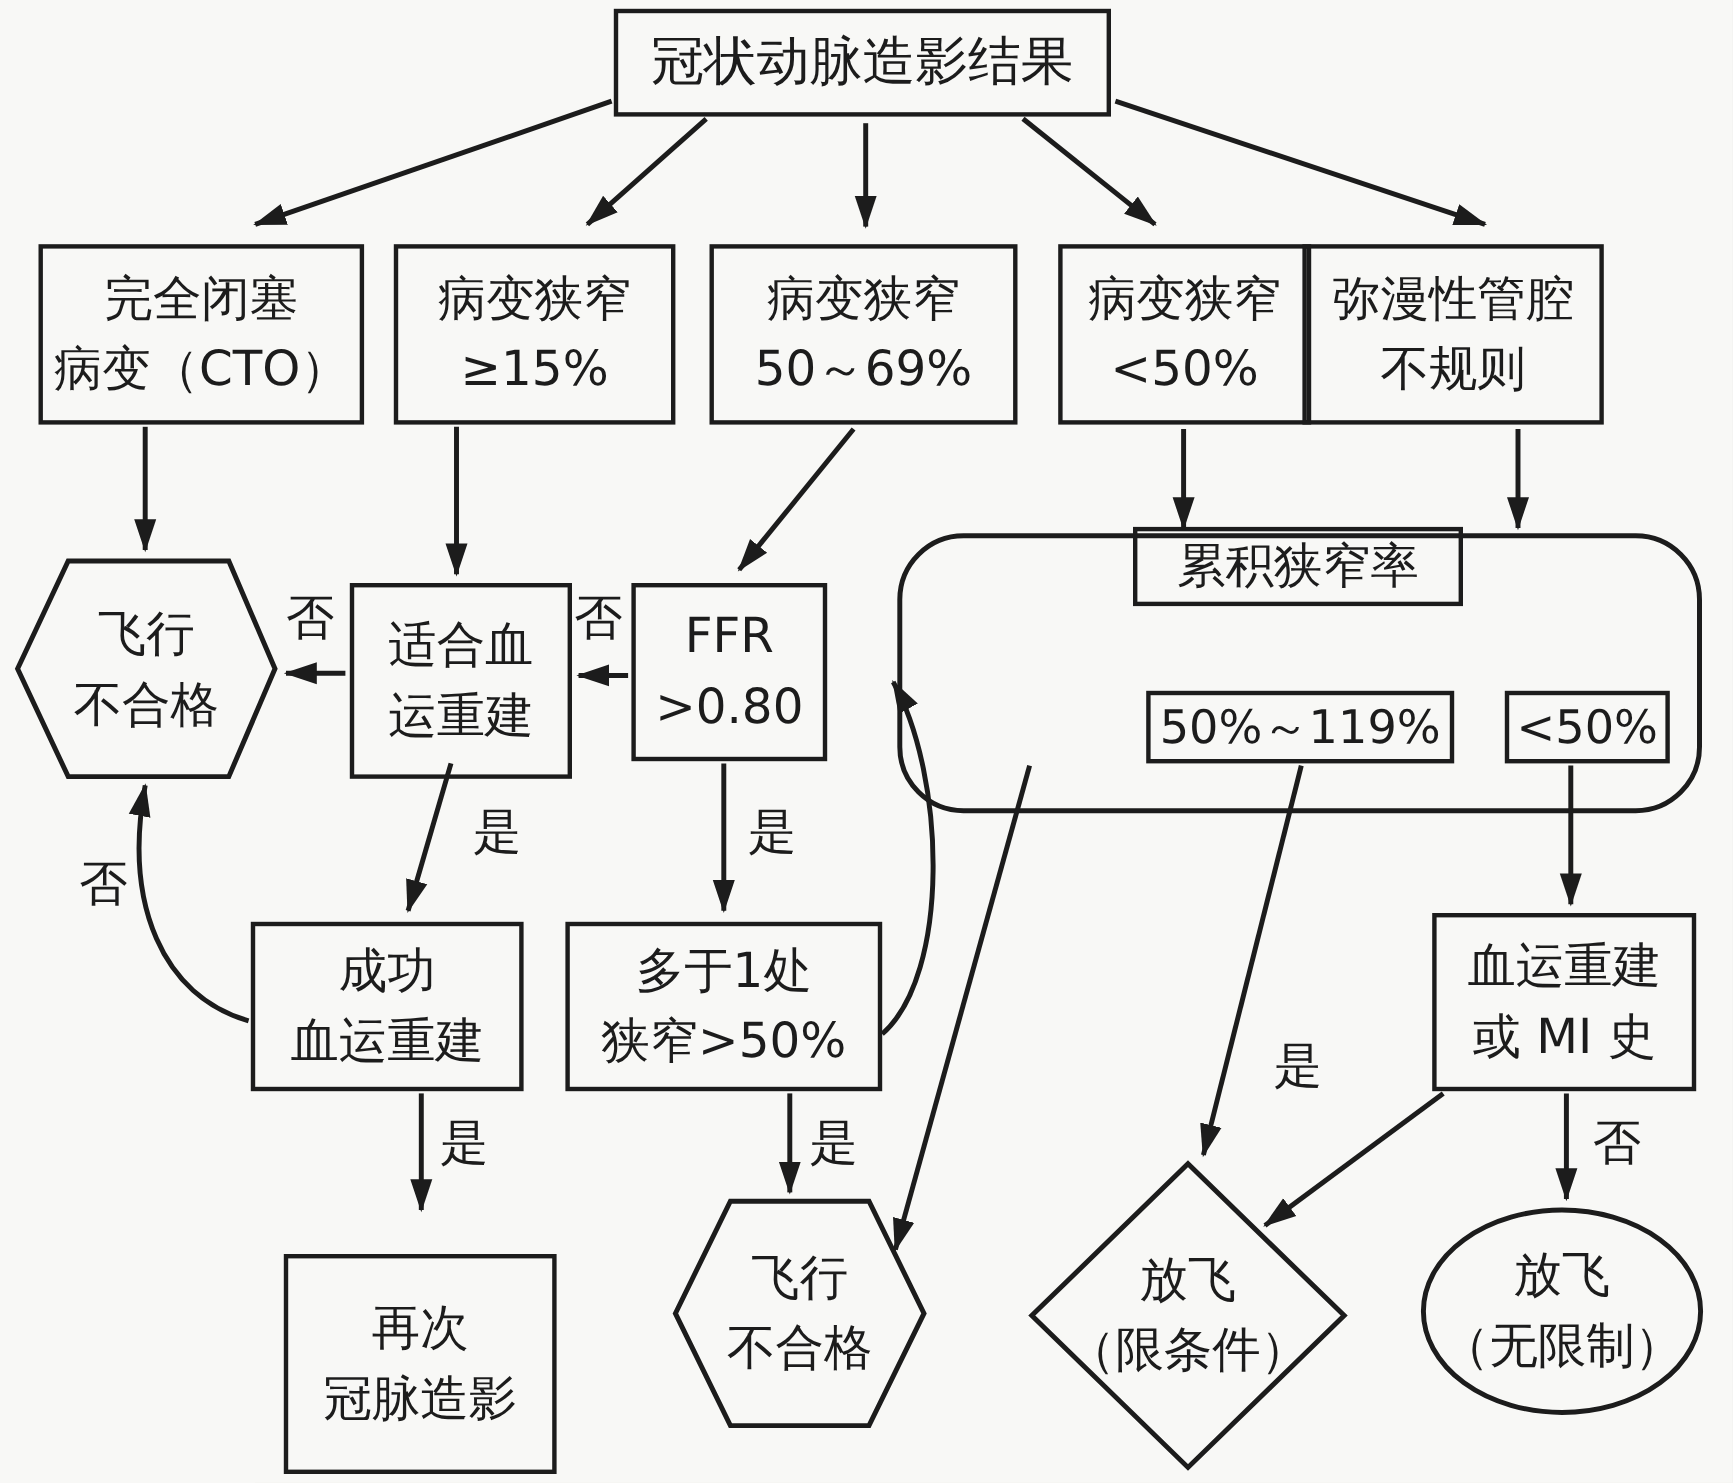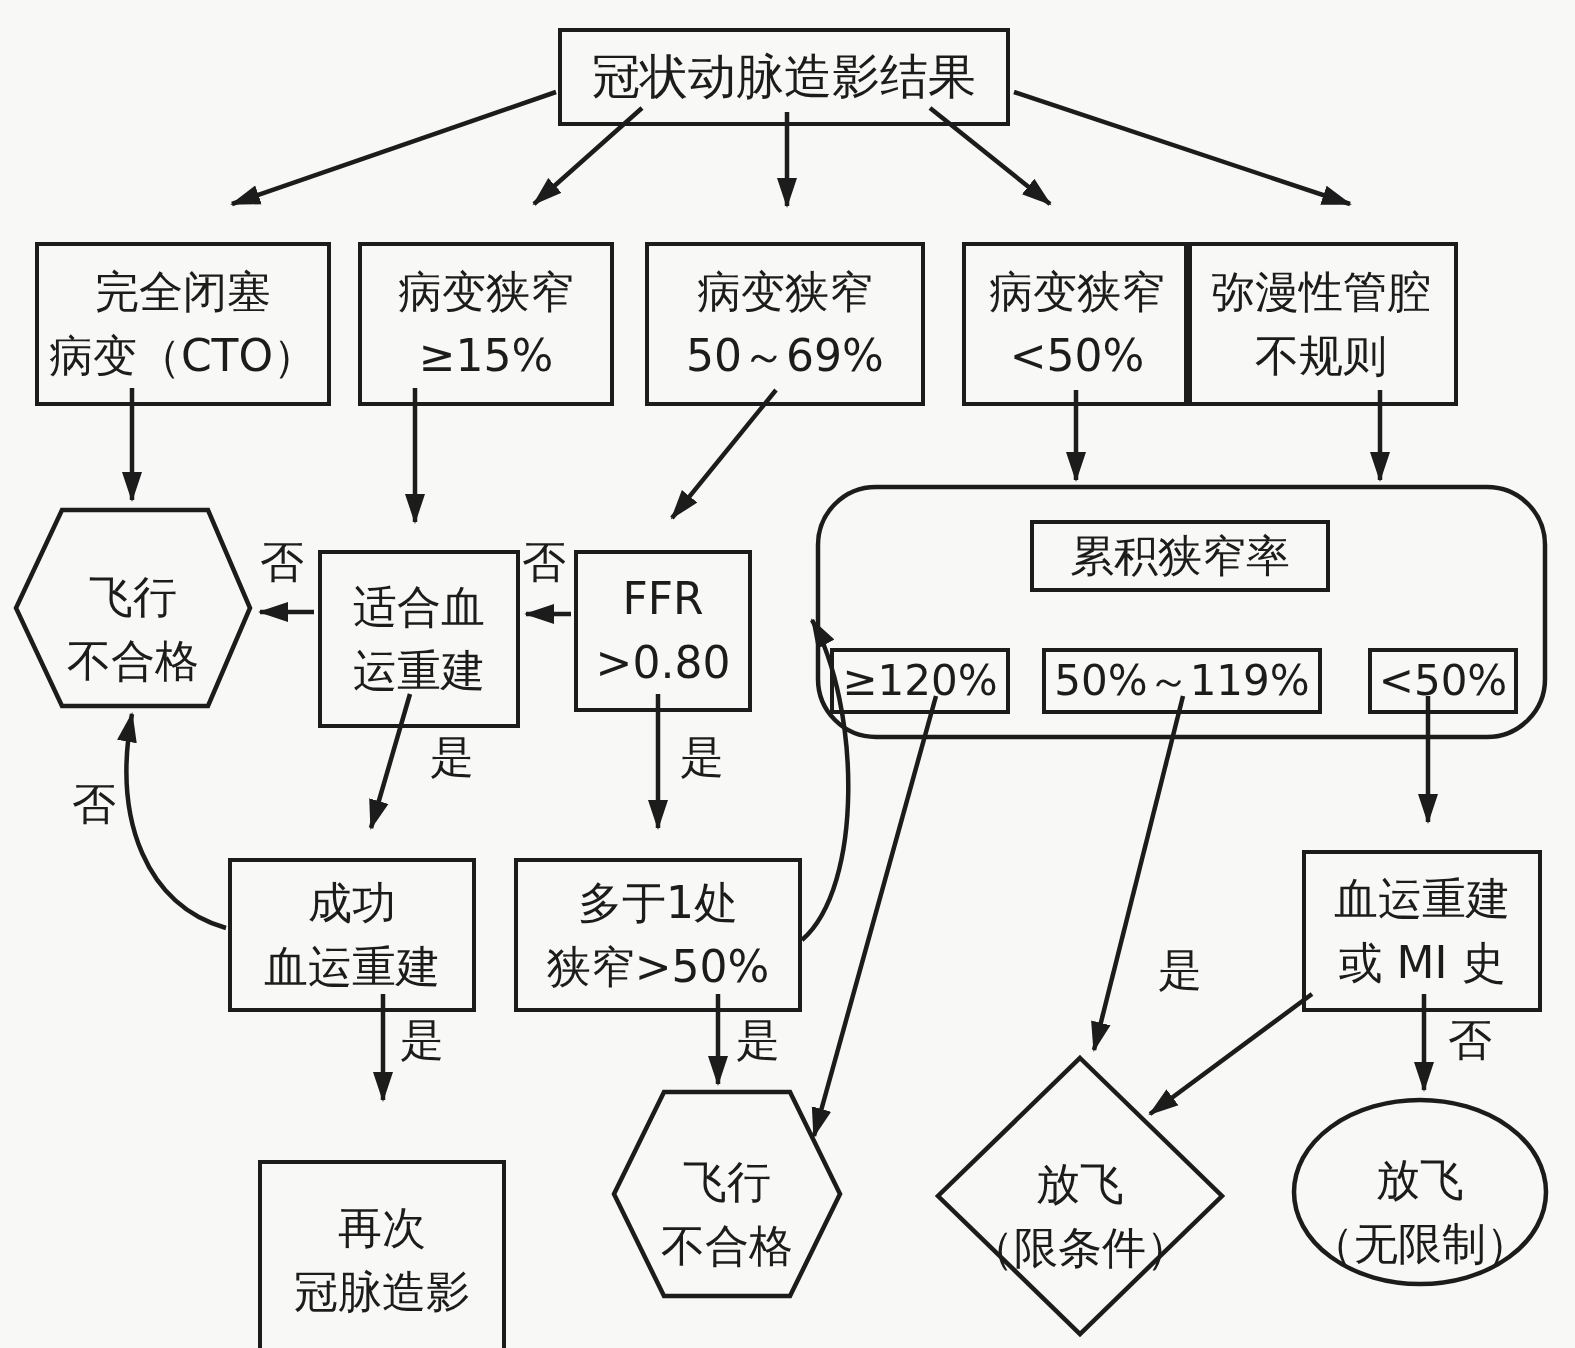--- a/index.html
+++ b/index.html
@@ -29,21 +29,20 @@
   .node {
     position: absolute;
     display: flex;
     flex-direction: column;
     justify-content: center;
     text-align: center;
     font-size: 44px;
     line-height: 1.45;
     z-index: 2;
     white-space: nowrap;
-    margin-top: 20px;
   }
   .rect { border: 4px solid #1c1c1c; }
   .title-node { font-size: 48px; }
   .small { font-size: 42px; }
   .edge-label {
     position: absolute;
     font-size: 44px;
     z-index: 3;
     line-height: 1;
   }
@@ -128,27 +127,24 @@
   <div class="node rect" style="left:318px;top:530px;width:202px;height:178px">
     <span>适合血</span>
     <span>运重建</span>
   </div>
 
   <div class="node rect" style="left:574px;top:530px;width:178px;height:162px">
     <span>FFR</span>
     <span>&gt;0.80</span>
   </div>
 
-  <div class="node rect" style="left:1030px;top:500px;width:300px;height:72px">
+  <div class="node rect" style="left:1030px;top:479px;width:300px;height:72px">
     <span>累积狭窄率</span>
   </div>
 
-  <div class="node rect small" style="left:830px;top:628px;width:180px;height:66px">
-    <span>≥120%</span>
-  </div>
 
   <div class="node rect small" style="left:1042px;top:628px;width:280px;height:66px">
     <span>50%～119%</span>
   </div>
 
   <div class="node rect small" style="left:1368px;top:628px;width:150px;height:66px">
     <span>&lt;50%</span>
   </div>
 
   <div class="node rect" style="left:228px;top:838px;width:248px;height:154px">

